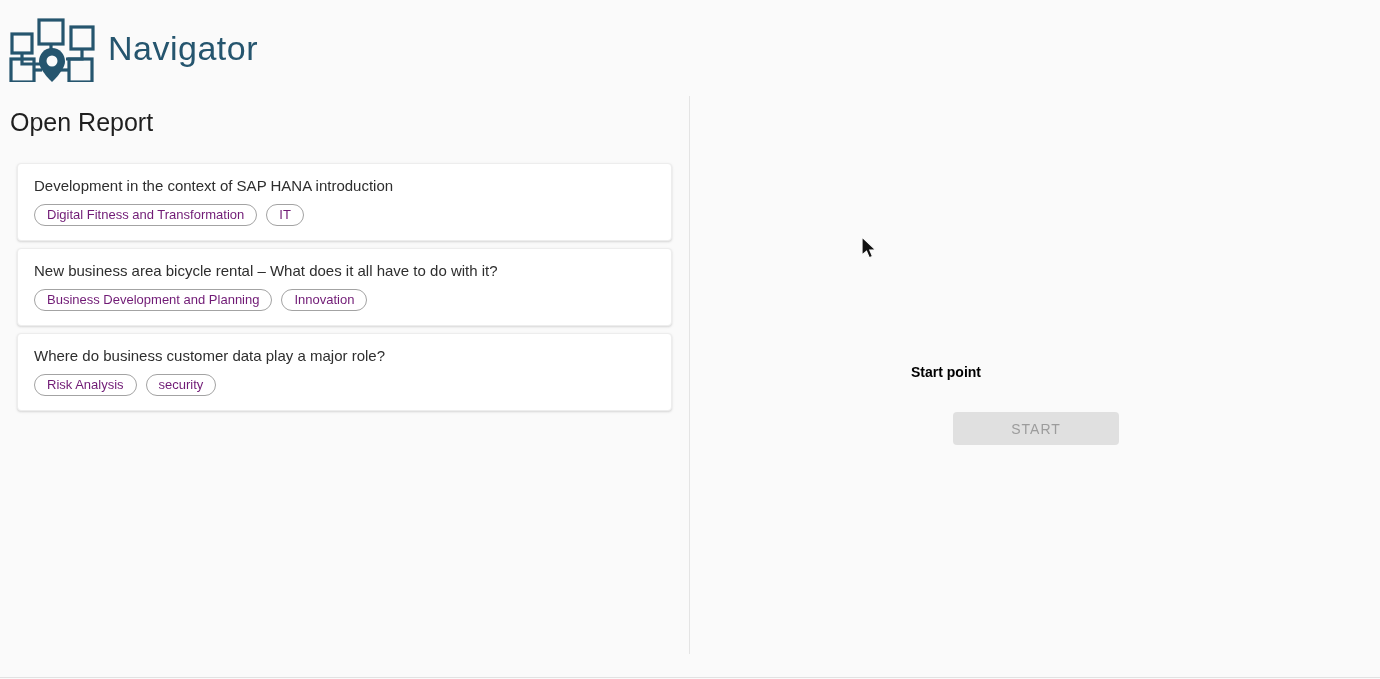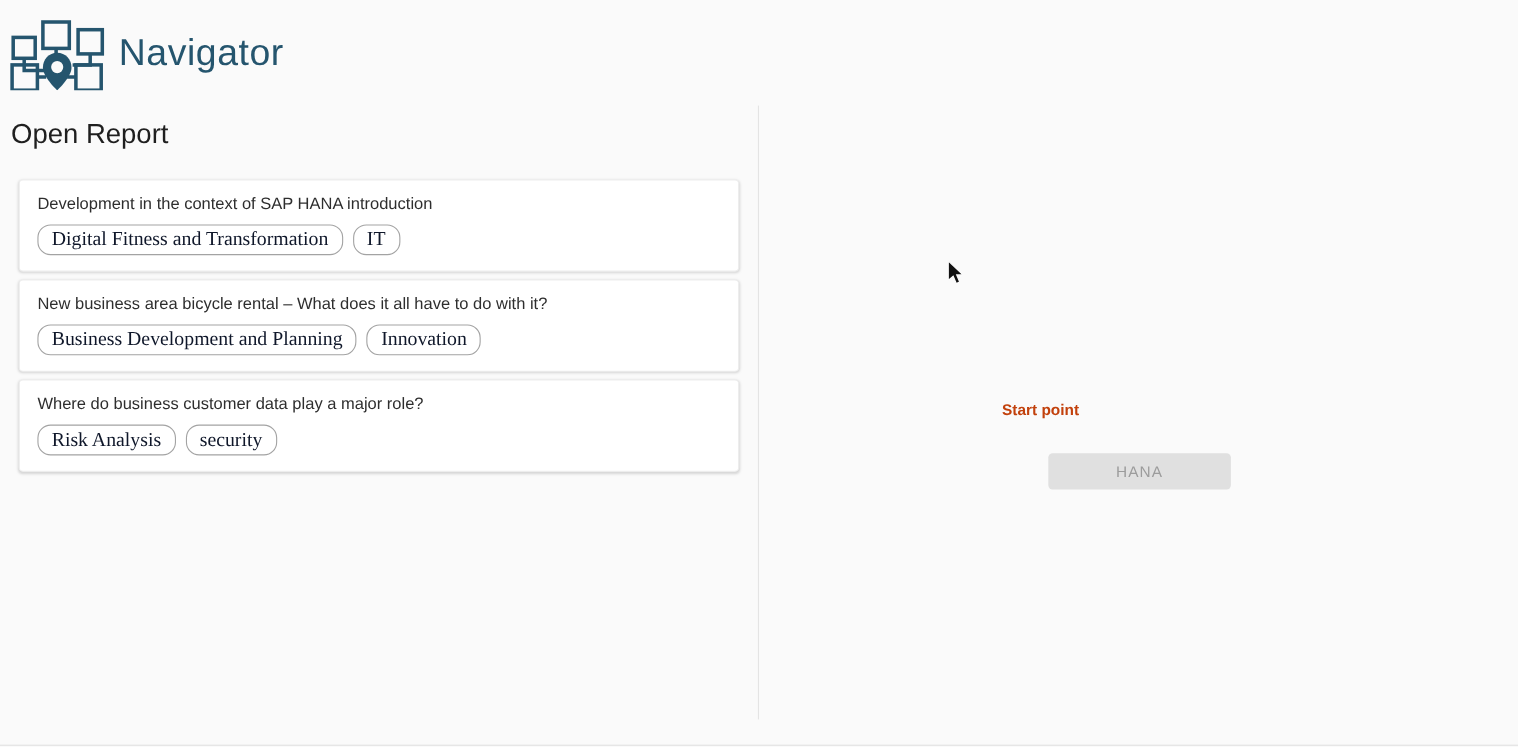--- a/index.html
+++ b/index.html
@@ -58,38 +58,37 @@
     font-size: 15px;
     color: #2e2e2e;
   }
   .tags { margin-top: 10px; display: flex; }
   .chip {
     display: inline-flex;
     align-items: center;
     border: 1px solid #a3a3a3;
     border-radius: 12px;
     padding: 2px 12px 3px 12px;
-    font-size: 18px;
-    color: #0f172a;
+    font-size: 13px;
+    color: #701a75;
     margin-right: 9px;
     background: #ffffff;
     white-space: nowrap;
-    font-family: Liberation Serif, serif;
   }
 
   
   .form-block {
     width: 250px;
     margin-left: 211px;
     margin-top: 47px;
   }
   .form-label {
     font-size: 14px;
     font-weight: 700;
-    color: #c2410c;
+    color: #000000;
     margin-bottom: 9px;
   }
   .select-box {
     width: 250px;
     height: 33px;
     border: 1px solid #999999;
     border-radius: 4px;
     background: #fafafa;
     display: flex;
     align-items: center;
@@ -191,21 +190,21 @@
             <span class="chip">Risk Analysis</span>
             <span class="chip">security</span>
           </div>
         </div>
       </div>
   </div>
 
   <div class="right-panel">
     <div class="form-block">
       <div class="form-label">Start point</div>
-      <button class="start-button" disabled="">HANA</button>
+      <button class="start-button" disabled="">START</button>
     </div>
   </div>
 </div>
 
 <div class="bottom-line"></div>
 
 <span class="cursor">
   <svg width="22" height="26" viewBox="0 0 22 26">
     <path d="M4 1 L4 19 L8.5 15.2 L11.3 21.8 L14.5 20.4 L11.8 14 L17.5 13.8 Z" fill="#111111" stroke="#fafafa" stroke-width="1.2"></path>
   </svg>

